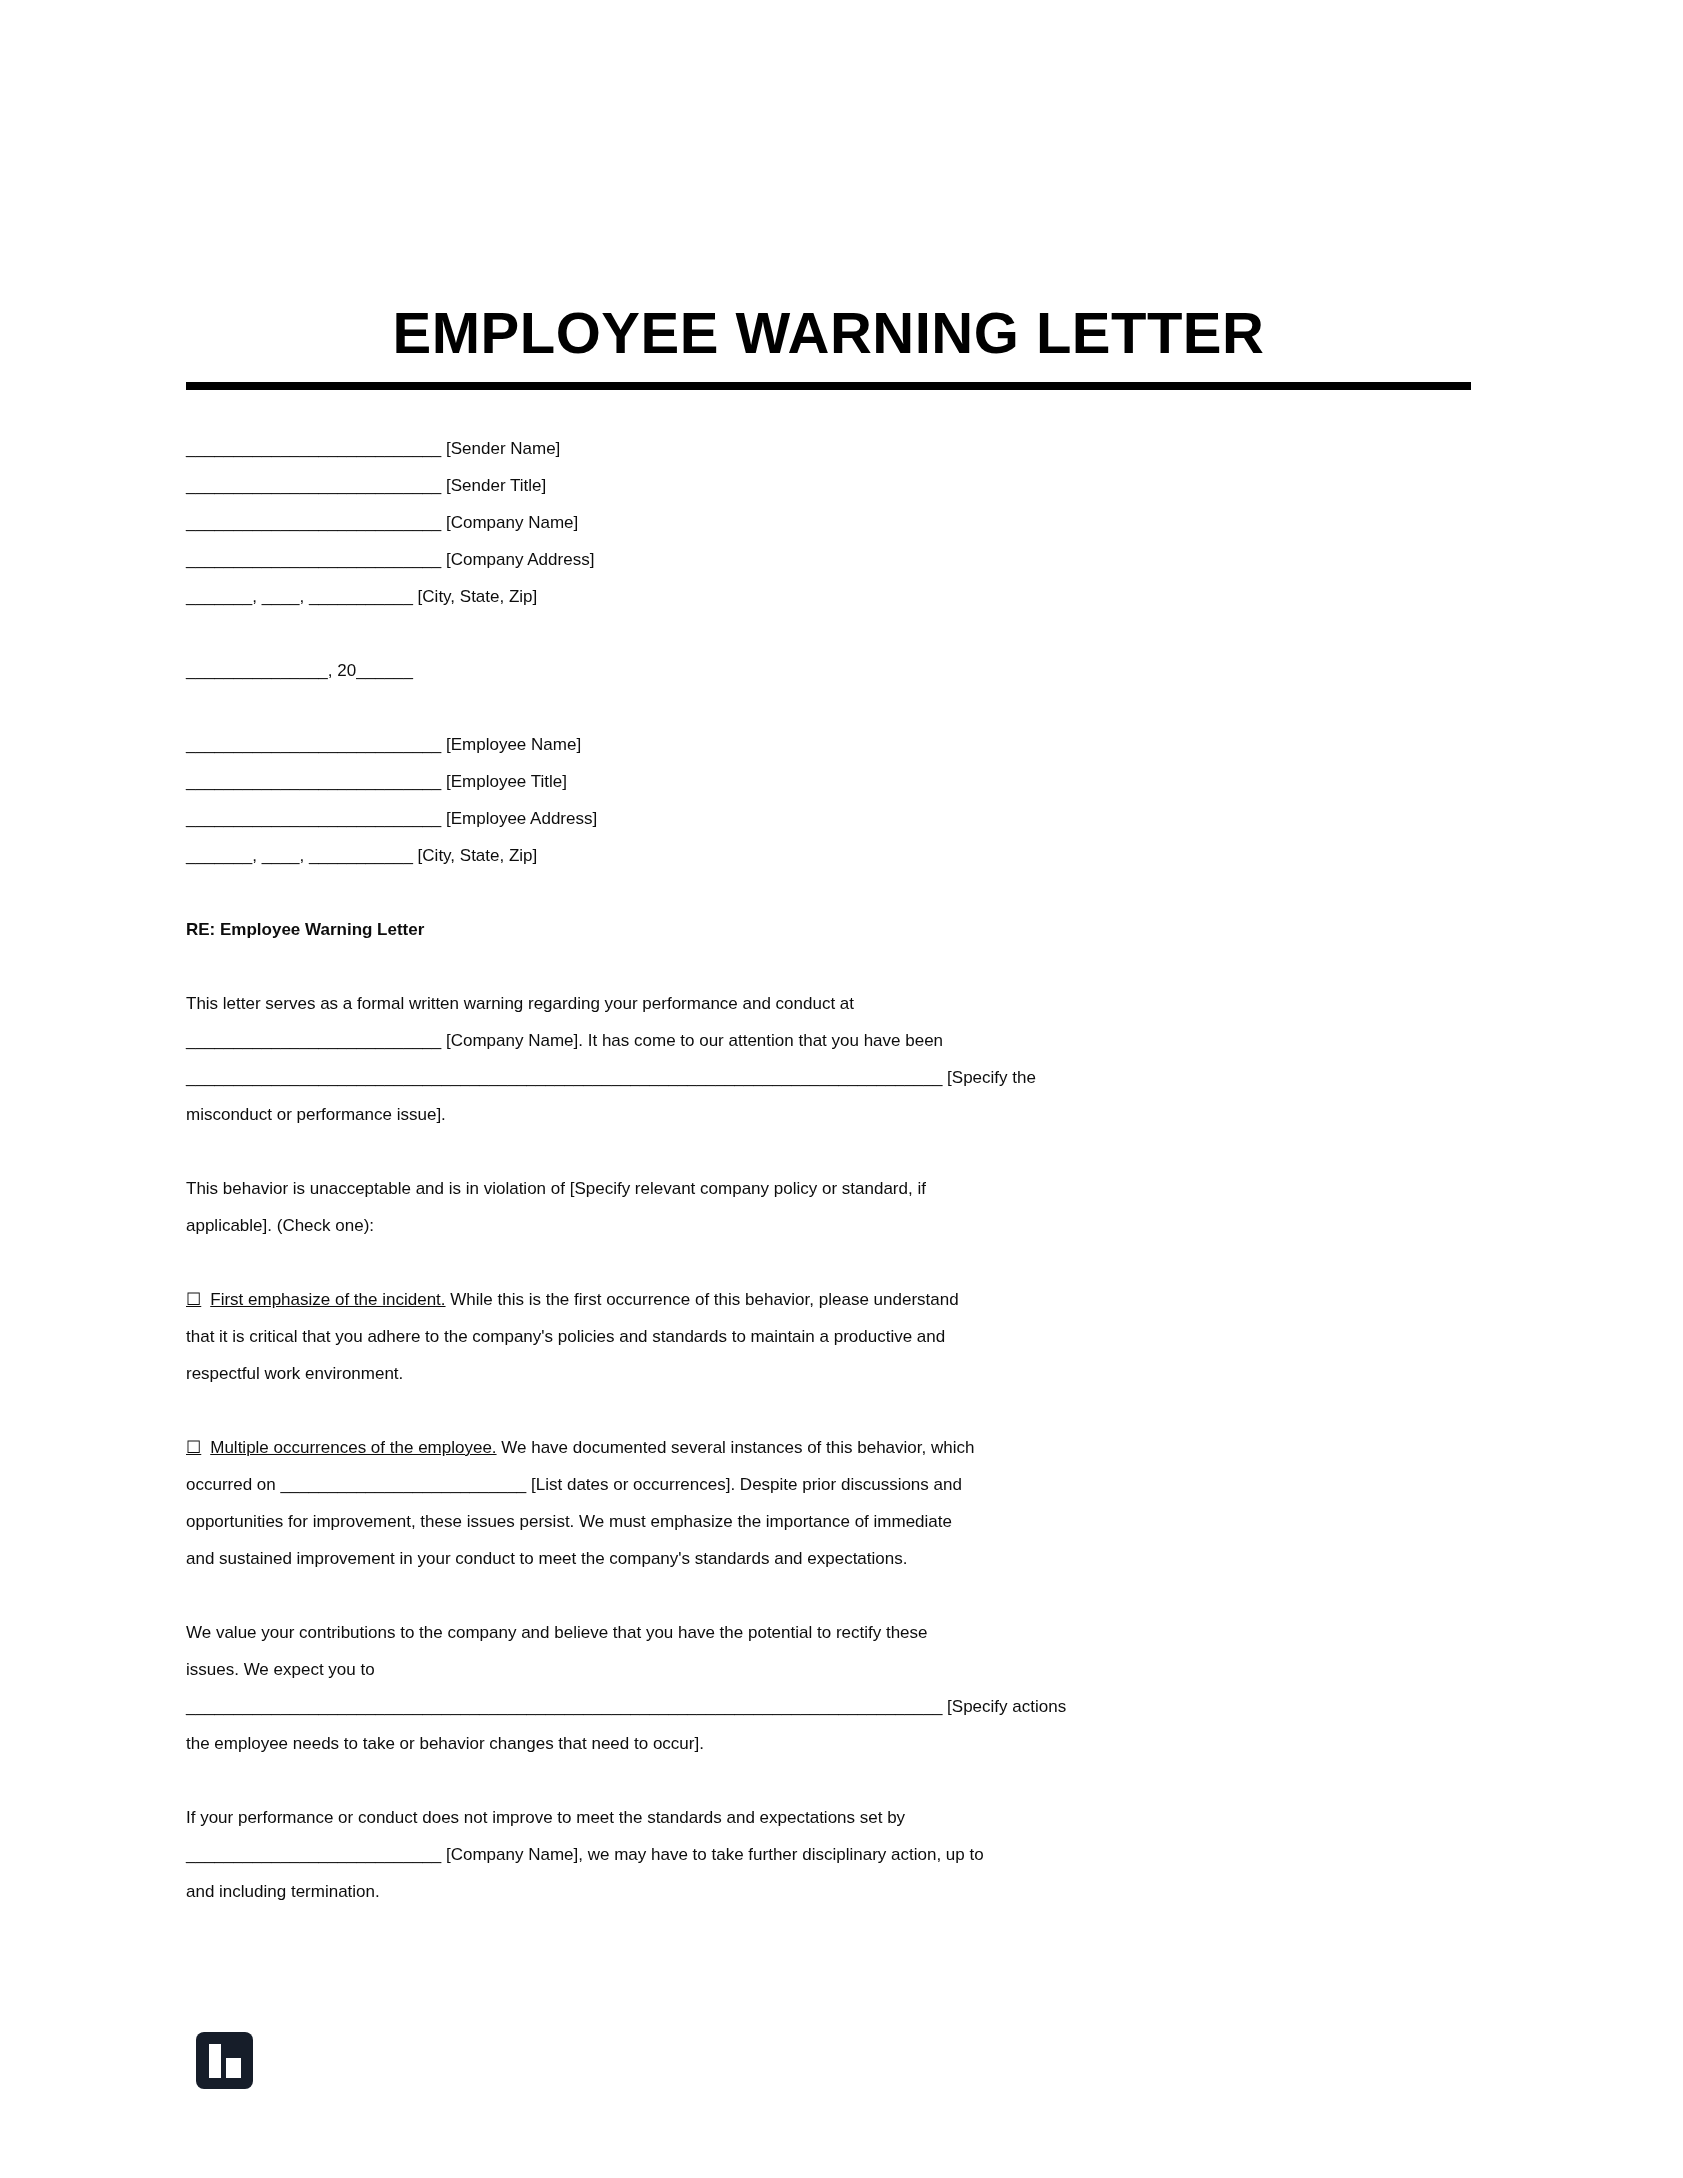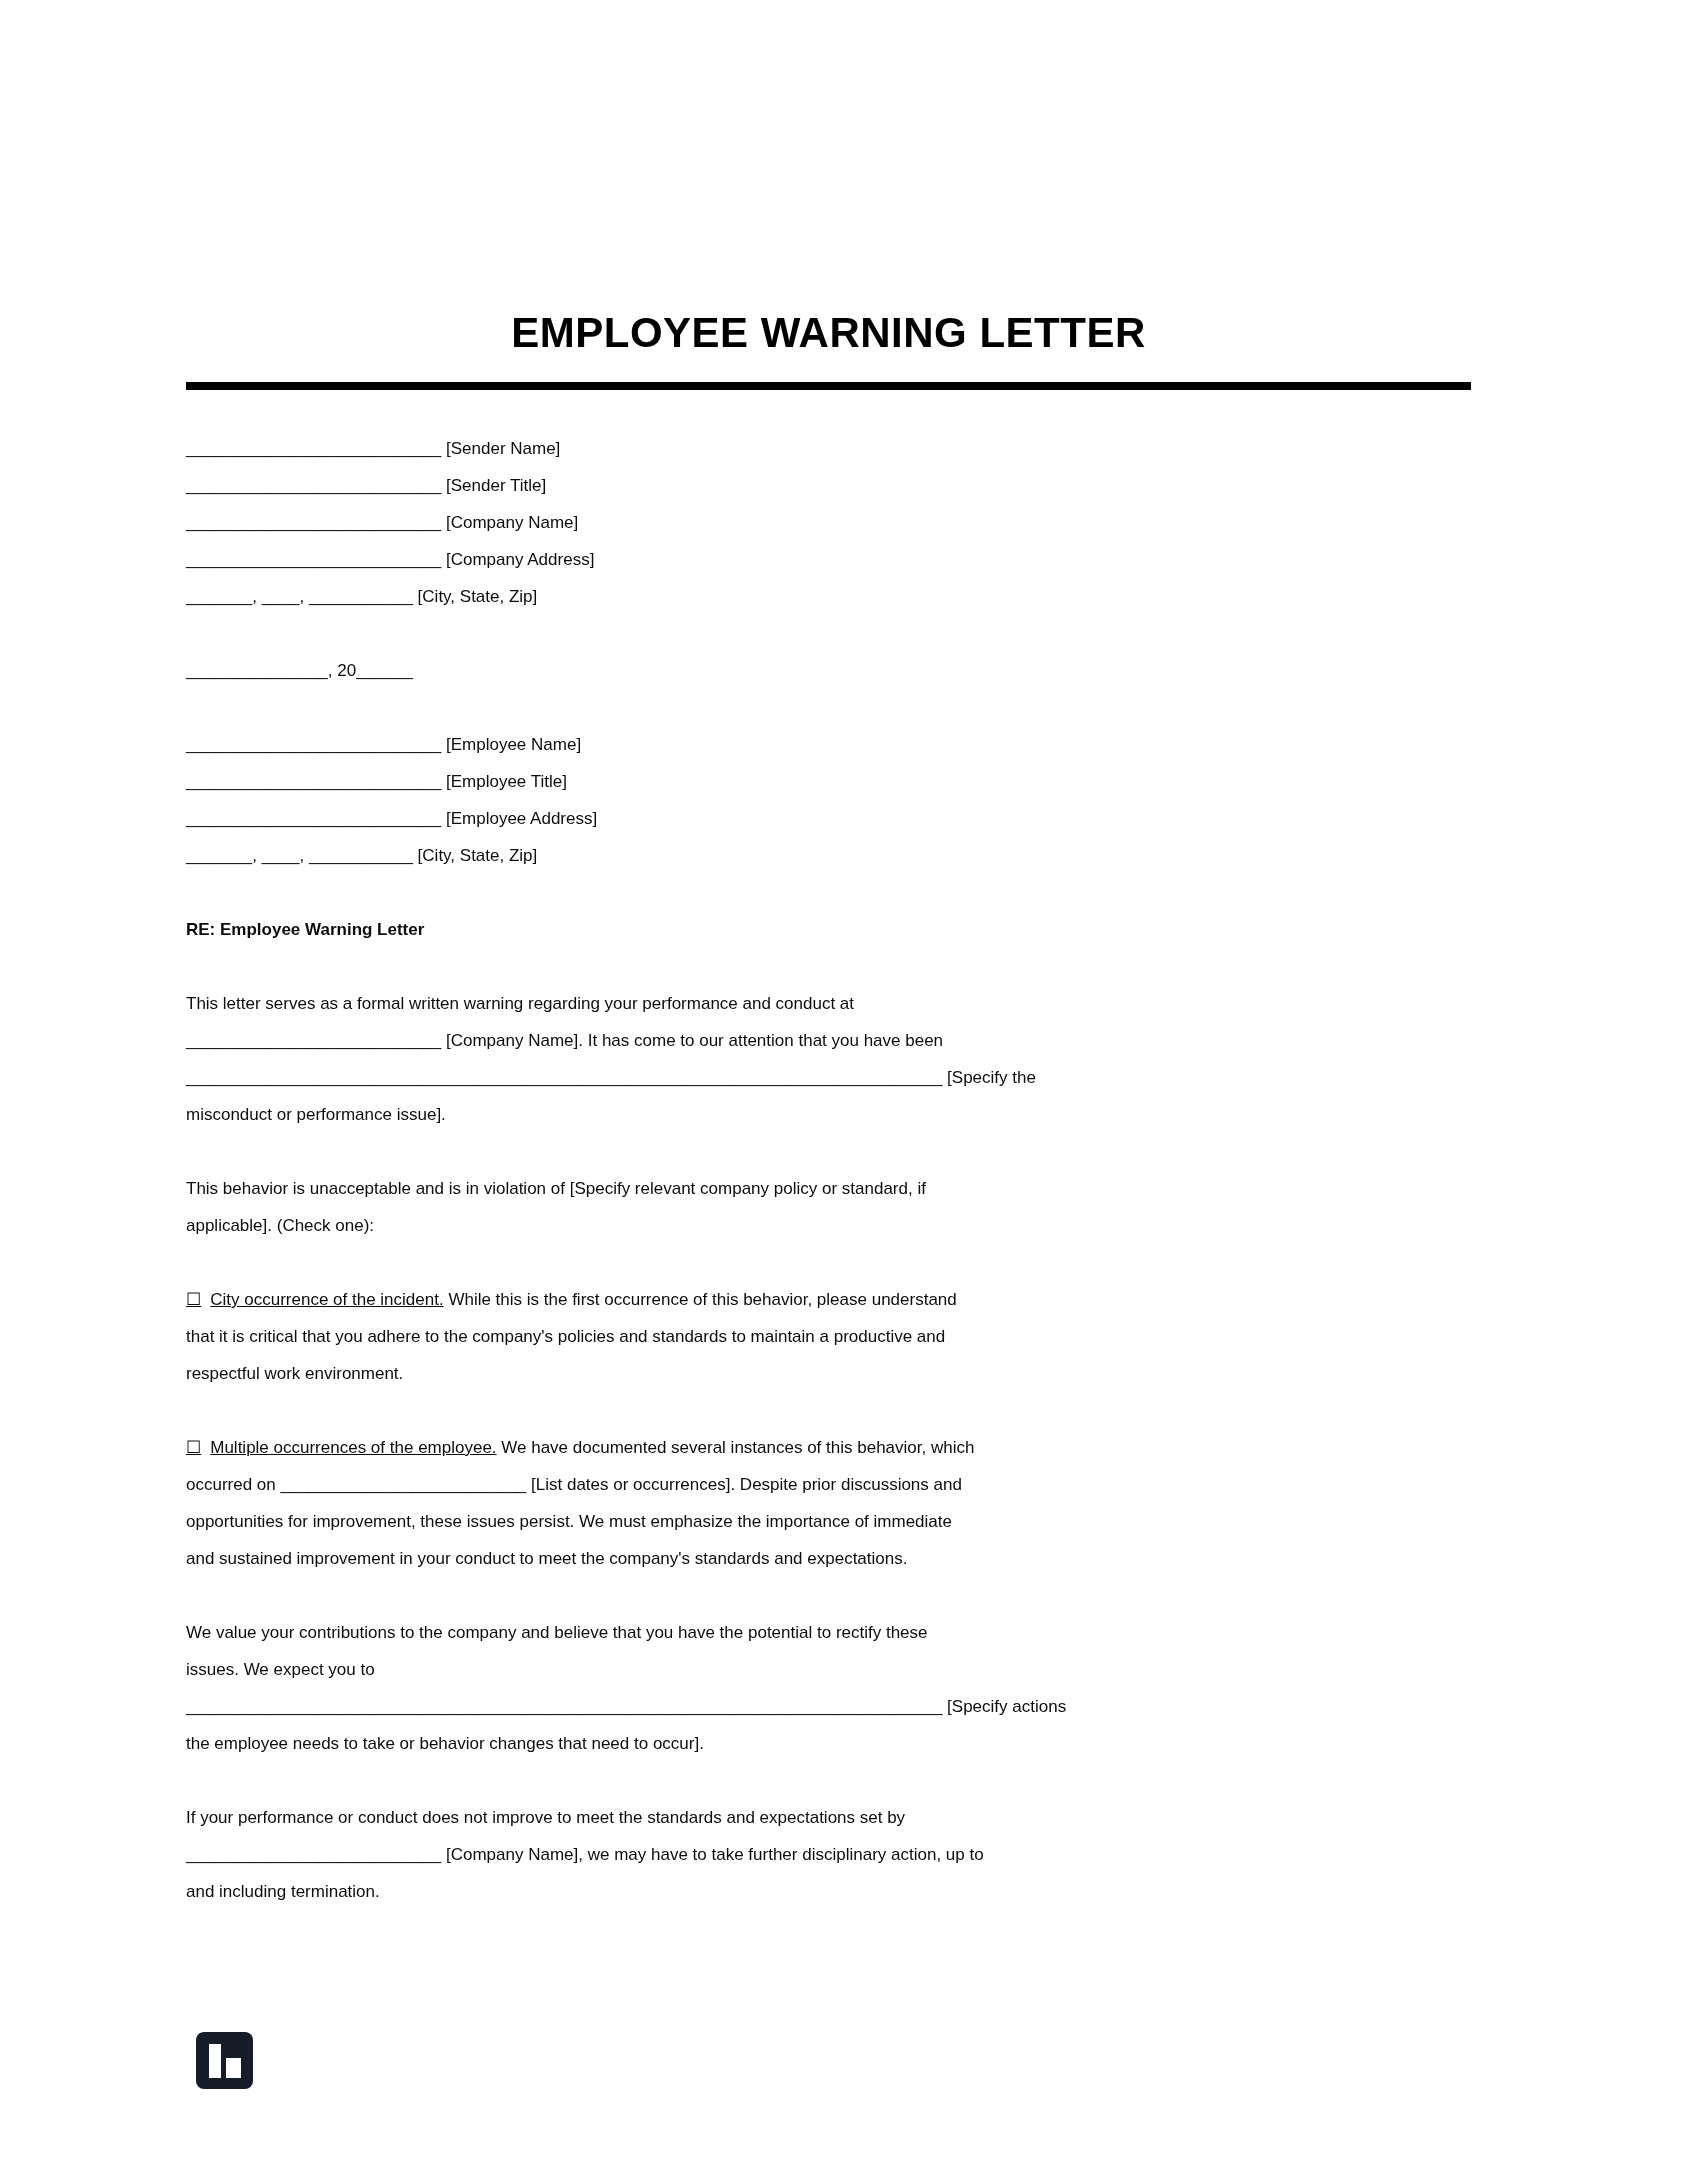--- a/index.html
+++ b/index.html
@@ -16,21 +16,21 @@
     color: #0d0d0d;
     overflow: hidden;
   }
   .content {
     position: absolute;
     left: 186px;
     top: 303px;
     width: 1285px;
   }
   .doc-title {
-    font-size: 42px;
+    font-size: 58px;
     line-height: 59px;
     font-weight: bold;
     text-align: center;
     letter-spacing: 0.5px;
     color: #000000;
     margin: 0 0 20px 0;
   }
   .rule {
     height: 8px;
     background: #000000;
@@ -123,21 +123,21 @@
         <div class="line">________________________________________________________________________________ [Specify the</div>
         <div class="line">misconduct or performance issue].</div>
       </div>
 
       <div class="block">
         <div class="line">This behavior is unacceptable and is in violation of [Specify relevant company policy or standard, if</div>
         <div class="line">applicable]. (Check one):</div>
       </div>
 
       <div class="block">
-        <div class="line"><span class="underline"><span class="cb">☐</span><span>City occurrence of the incident.</span></span><span> While this is the first occurrence of this behavior, please understand</span></div>
+        <div class="line"><span class="underline"><span class="cb">☐</span><span>First emphasize of the incident.</span></span><span> While this is the first occurrence of this behavior, please understand</span></div>
         <div class="line">that it is critical that you adhere to the company's policies and standards to maintain a productive and</div>
         <div class="line">respectful work environment.</div>
       </div>
 
       <div class="block">
         <div class="line"><span class="underline"><span class="cb">☐</span><span>Multiple occurrences of the employee.</span></span><span> We have documented several instances of this behavior, which</span></div>
         <div class="line">occurred on __________________________ [List dates or occurrences]. Despite prior discussions and</div>
         <div class="line">opportunities for improvement, these issues persist. We must emphasize the importance of immediate</div>
         <div class="line">and sustained improvement in your conduct to meet the company's standards and expectations.</div>
       </div>

